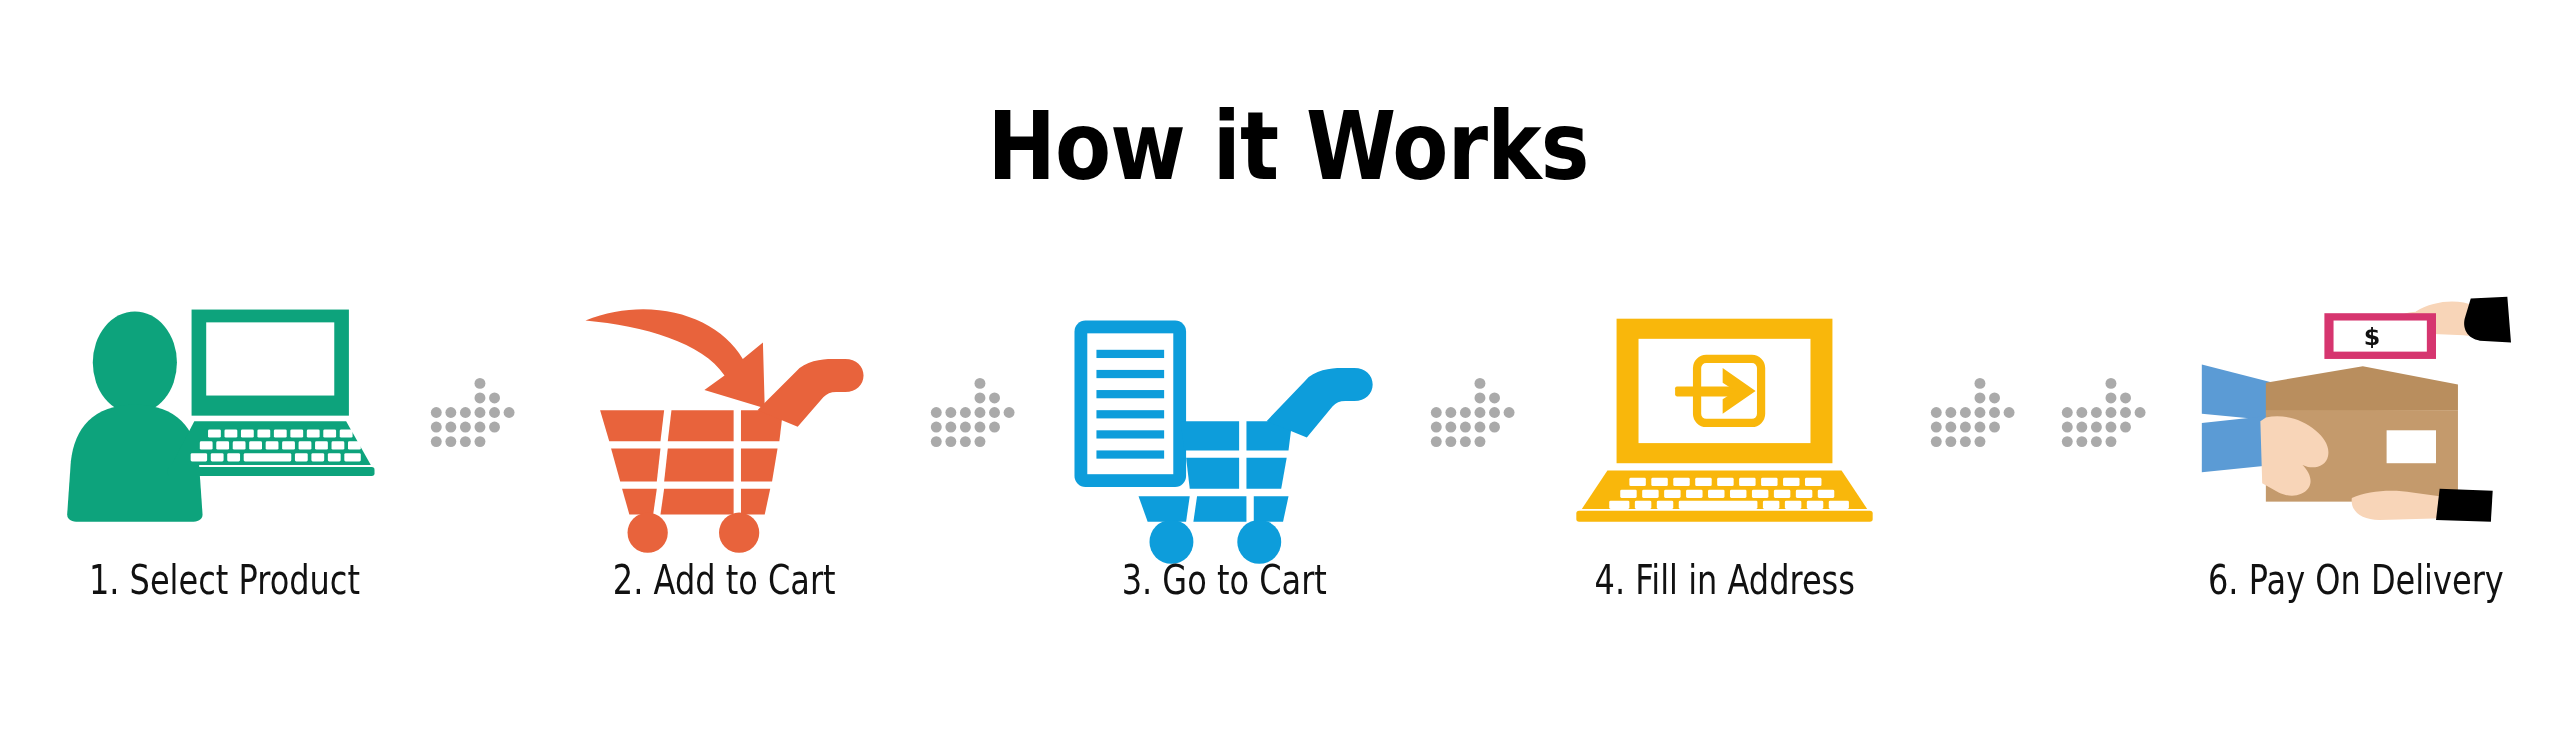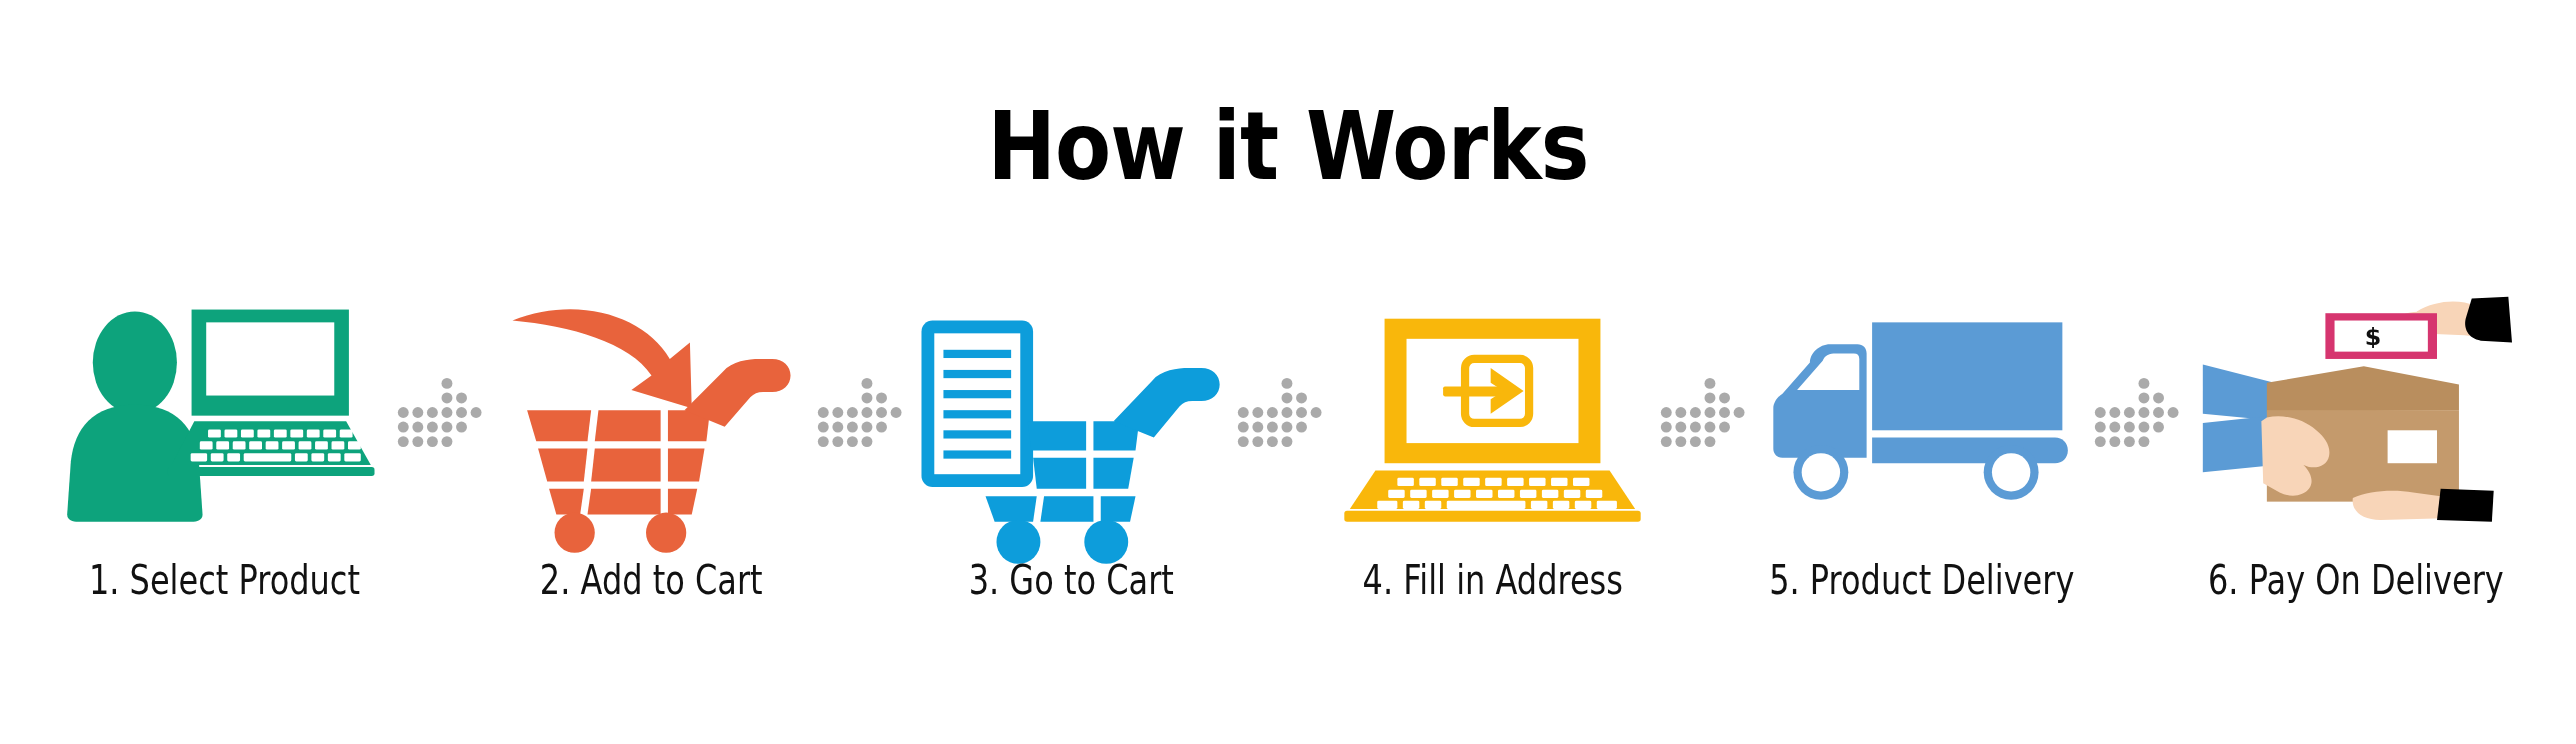--- a/index.html
+++ b/index.html
@@ -289,37 +289,20 @@
           <circle cx="56" cy="56" r="6"></circle>
             <circle cx="72" cy="56" r="6"></circle>
           <circle cx="8" cy="72" r="6"></circle>
             <circle cx="24" cy="72" r="6"></circle>
             <circle cx="40" cy="72" r="6"></circle>
           <circle cx="56" cy="72" r="6"></circle>
         </g>
       </svg>
     </div>
 
-    <div class="step">
-      <div class="icon-box">
-        <svg class="ic" width="311" height="220" viewBox="0 0 340 240">
-          <g fill="#5B9BD5">
-            <rect x="116" y="22" width="208" height="118"></rect>
-            <path d="M48 66 C48 56 58 46 70 46 L100 46 C106 46 110 50 110 56 L110 170 L18 170 C12 170 8 166 8 160 L8 116 C8 110 12 104 18 100 Z"></path>
-            <path d="M62 64 C64 58 70 56 76 56 L96 56 C100 56 102 58 102 62 L102 96 L34 96 Z" fill="#ffffff"></path>
-            <path d="M116 148 L316 148 C324 148 330 154 330 162 C330 170 324 176 316 176 L116 176 Z"></path>
-            <circle cx="60" cy="186" r="30" fill="#5B9BD5"></circle>
-            <circle cx="60" cy="186" r="21" fill="#ffffff"></circle>
-            <circle cx="268" cy="186" r="30" fill="#5B9BD5"></circle>
-            <circle cx="268" cy="186" r="21" fill="#ffffff"></circle>
-          </g>
-        </svg>
-      </div>
-      <div class="caption">5. Product Delivery</div>
-    </div>
 
     <div class="sep">
       <svg width="91" height="73" viewBox="0 0 100 80">
         <g fill="#AAAAAA">
           <circle cx="56" cy="8" r="6"></circle>
           <circle cx="56" cy="24" r="6"></circle>
             <circle cx="72" cy="24" r="6"></circle>
           <circle cx="8" cy="40" r="6"></circle>
             <circle cx="24" cy="40" r="6"></circle>
             <circle cx="40" cy="40" r="6"></circle>

